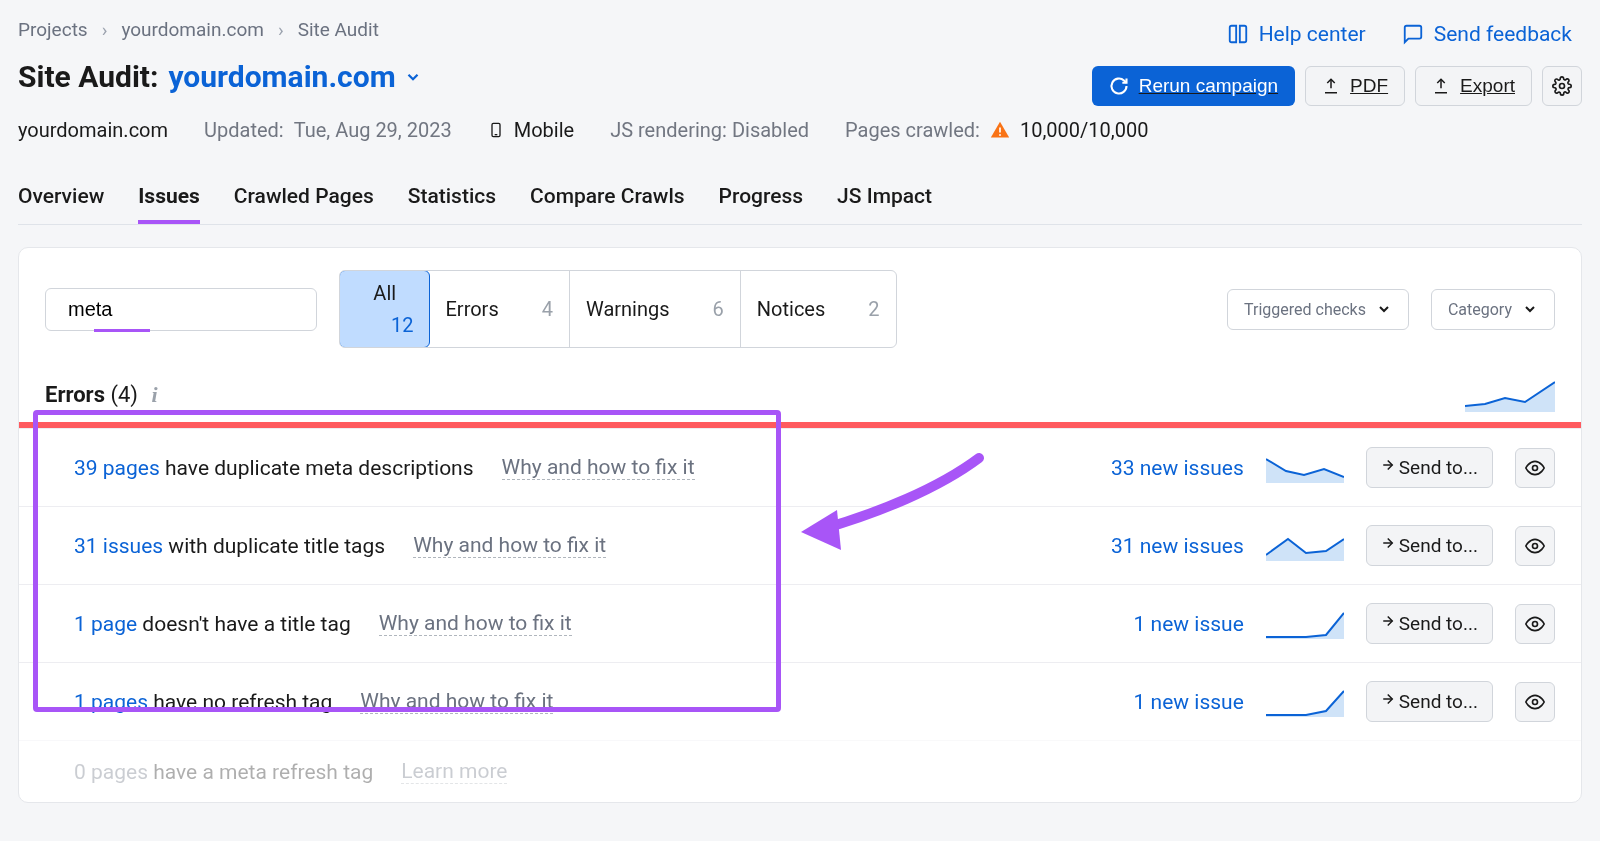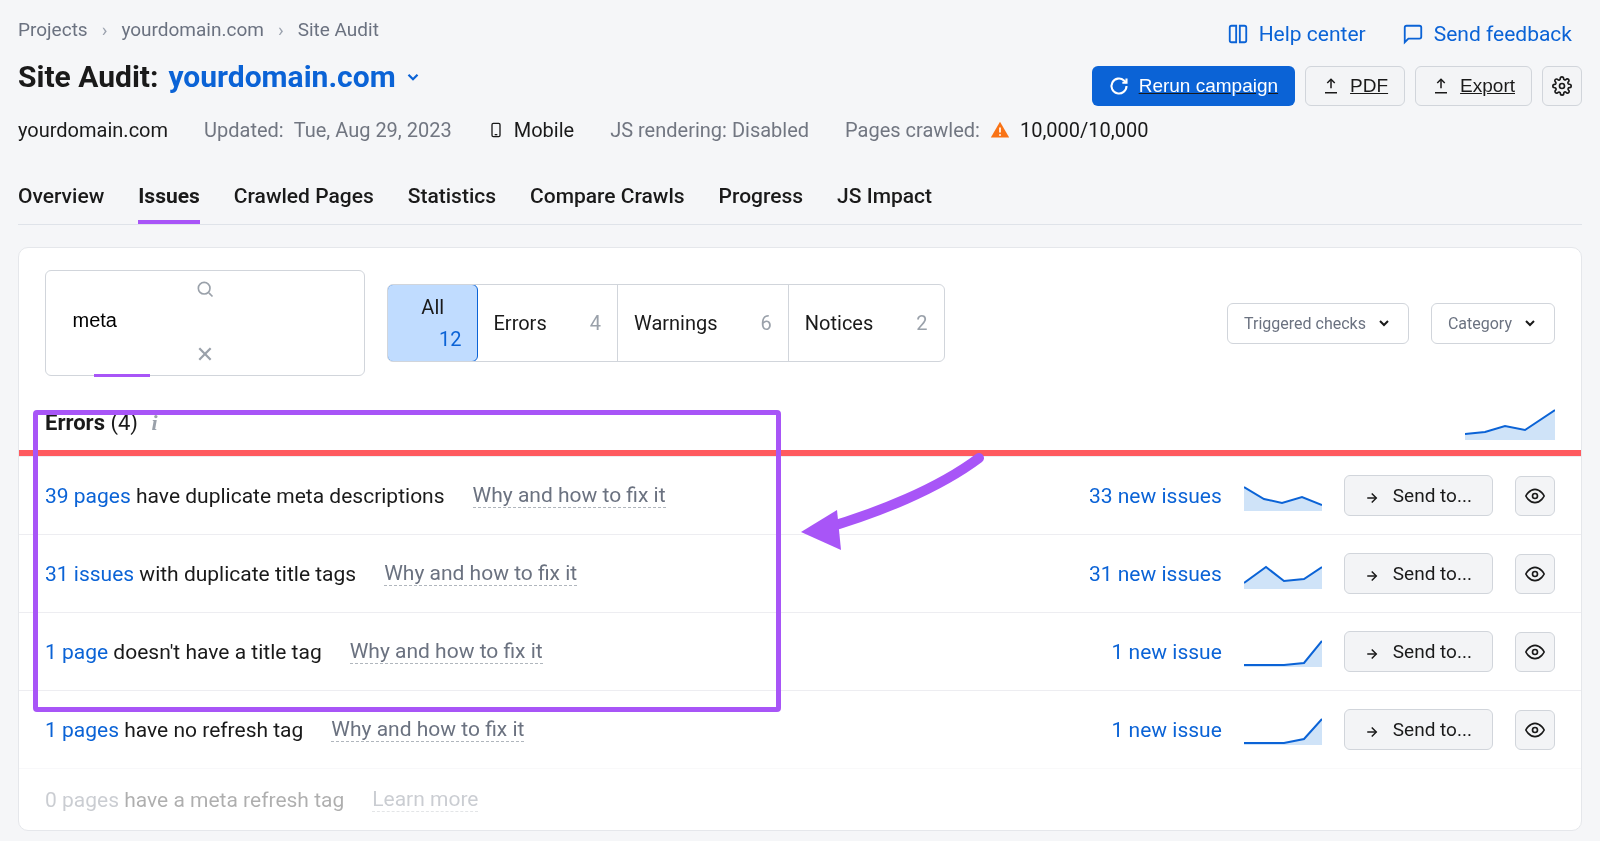--- a/index.html
+++ b/index.html
@@ -67,23 +67,22 @@
   .tab { padding-bottom: 12px; cursor:pointer; color:#1a1a1a; }
   .tab.active { border-bottom: 4px solid #a855f7; font-weight:700; }
 
   
   .panel { background:#fff; border:1px solid #e5e7eb; border-radius:10px; margin-top: 22px; padding: 22px 0 0 0; position:relative; }
   .filter-row {
     display:flex; align-items:center; gap: 22px; padding: 0 26px;
   }
   .search {
     display:flex; align-items:center; gap:10px;
-    border:1px solid #d1d5db; border-radius:6px; padding: 8px 12px; width: 320px;
+    border:1px solid #d1d5db; border-radius:6px; padding: 8px 12px; width: 272px;
     position:relative;
-    flex-direction:column;
   }
   .search input {
     border:none; outline:none; font-size:20px; flex:1; background:transparent;
   }
   .search .underline { position:absolute; left:48px; bottom:-2px; width:56px; height:3px; background:#a855f7; }
   .seg-group { display:flex; border:1px solid #d1d5db; border-radius:6px; overflow:hidden; }
   .seg { padding:10px 16px; border-right:1px solid #d1d5db; display:flex; align-items:center; gap:8px; cursor:pointer; font-size:20px; }
   .seg:last-child { border-right:none; }
   .seg .count { color:#9aa1aa;margin-left:35px; }
   .seg.active { background:#c0dcff; border:1px solid #0b63d6; border-radius:6px; margin:-1px; z-index:1; position:relative;flex-direction:column; }
@@ -99,26 +98,26 @@
   .red-divider { height:6px; background:#ff5a5f; width:100%; }
 
   
   .highlight-box { position:absolute; border:5px solid #a855f7; border-radius:4px; pointer-events:none; }
 
   
   .issue-row {
     display:flex; align-items:center; justify-content:space-between;
     padding: 18px 26px; border-top:1px solid #ededf1; font-size:21px;
   }
-  .issue-left { display:flex; align-items:center; gap:28px; }
+  .issue-left { display:flex; align-items:center; gap:28px;margin-left:29px; }
   .issue-link { color:#0b63d6; text-decoration:none; }
   .why-link { color:#6b7280; border-bottom: 1px dashed #b0b6bd; cursor:pointer; }
   .issue-right { display:flex; align-items:center; gap:22px; }
   .new-issues { color:#0b63d6; cursor:pointer; }
-  .send-btn { border:1px solid #d1d5db; border-radius:6px; padding:8px 20px; display:flex; align-items:flex-end; gap:10px; cursor:pointer; background:#f3f4f6; font-size:19px; }
+  .send-btn { border:1px solid #d1d5db; border-radius:6px; padding:8px 14px; display:flex; align-items:flex-start; cursor:pointer; background:#f3f4f6; font-size:19px; }
   .eye-btn { width:40px; height:40px; display:flex; align-items:center; justify-content:center; border:1px solid #d1d5db; border-radius:6px; background:#f3f4f6; cursor:pointer; }
   .spark-sm { width:78px; height:30px; }
 
   .faded-row { opacity:.35; }
 
   
   .arrow-ann { position:absolute; pointer-events:none; }
 
   svg { display:block; }
 </style>

